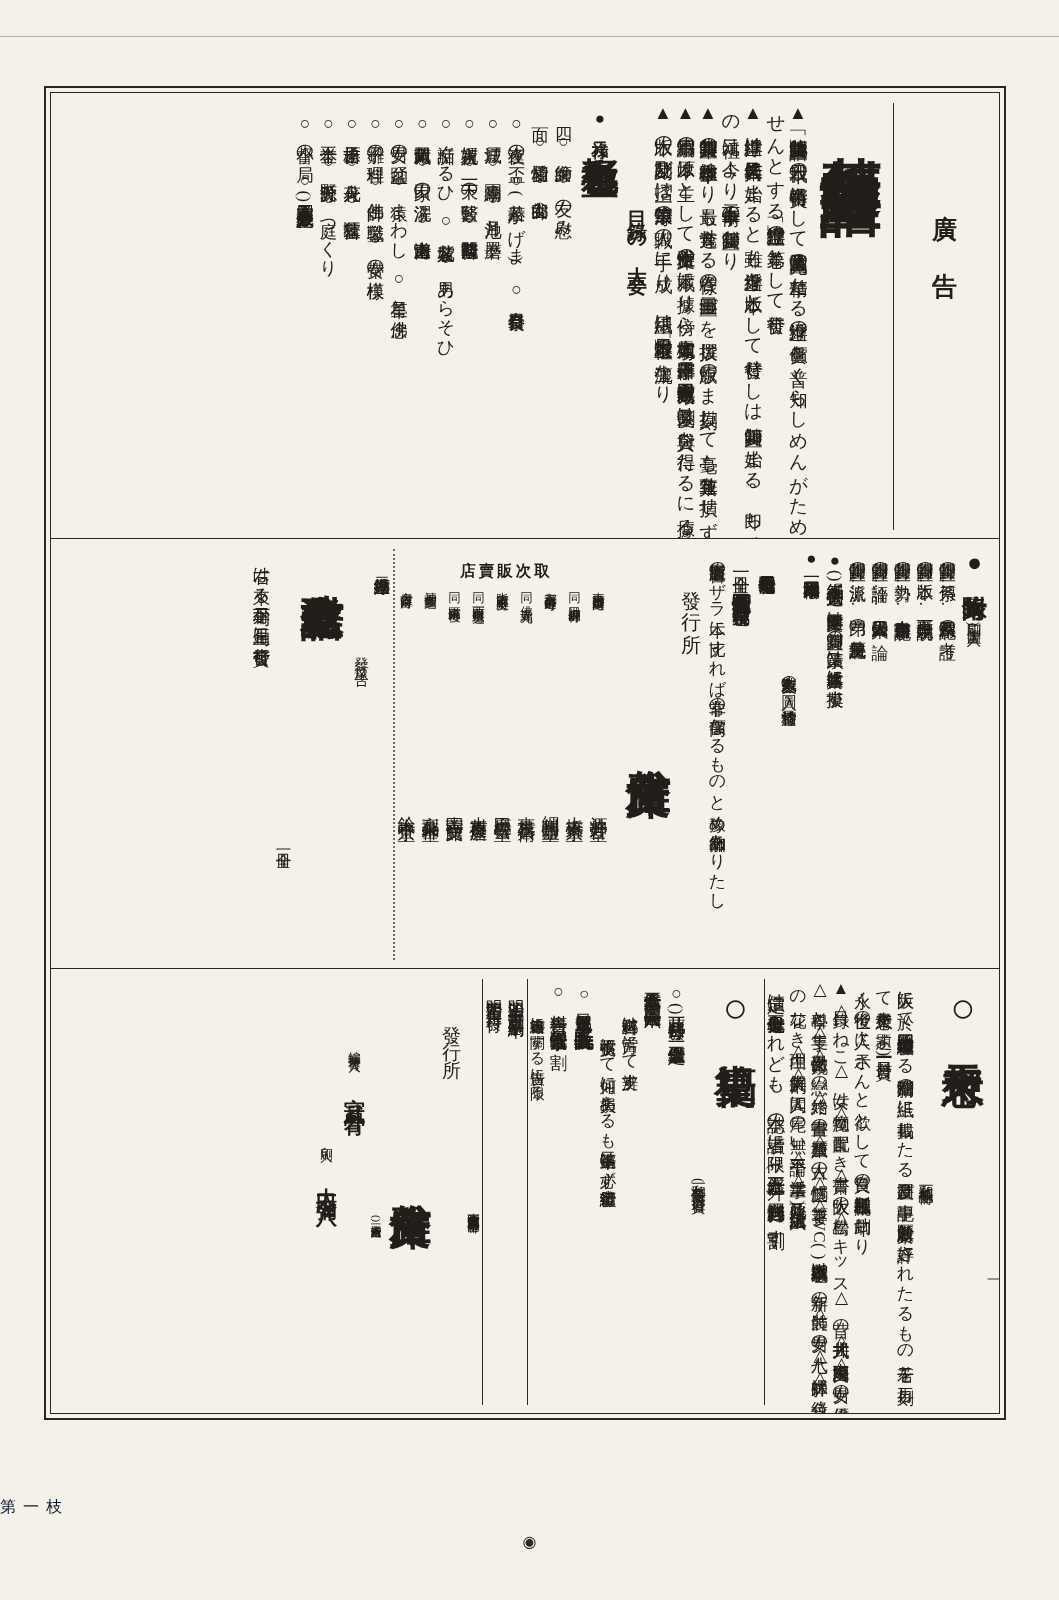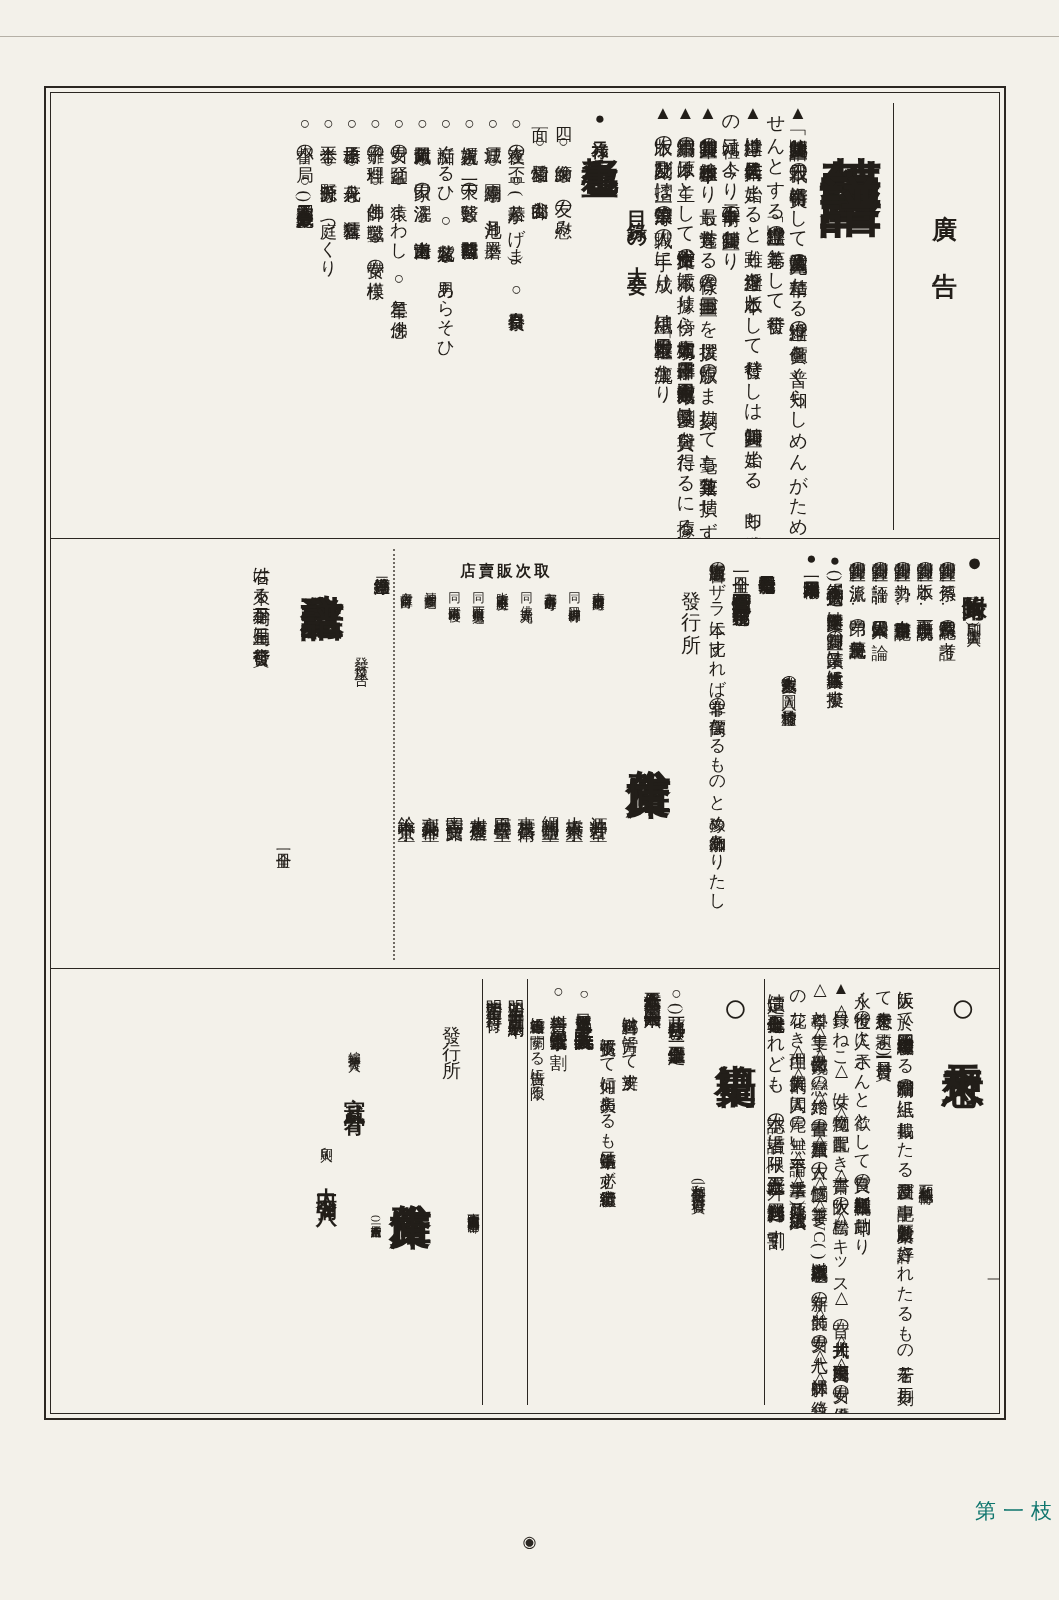--- a/index.html
+++ b/index.html
@@ -94,22 +94,22 @@
   .colo-label{font-size:19px;letter-spacing:0.9em;padding-top:32px;margin-left:4px;}
   .colo-name{font-size:42px;font-weight:bold;padding-top:192px;margin-left:8px;}
   .colo-phone{font-size:10.5px;padding-top:236px;margin-left:2px;}
   .colo-editor{padding-top:62px;margin-left:8px;}
   .colo-printer{padding-top:158px;margin-left:4px;}
   .role{font-size:12.5px;letter-spacing:2px;}
   .person{font-size:21px;letter-spacing:6px;padding-top:28px;font-weight:bold;}
 
   .margin-mark{position:absolute;left:984px;top:1272px;font-size:13px;color:#3a352e;
     writing-mode:vertical-rl;}
-  .footer-label{position:absolute;left:0;right:0;top:1497px;text-align:right;
-    font-size:21px;letter-spacing:7px;color:#0f766e;}
+  .footer-label{position:absolute;left:0;right:0;top:1497px;text-align:left;
+    font-size:16px;letter-spacing:7px;color:#0f172a;}
   .footer-mark{position:absolute;left:0;right:0;top:1532px;text-align:center;
     font-size:16px;color:#2b2722;}
 </style>
 </head>
 <body>
 
 <div class="rule-top"></div>
 
 <div class="frame">
   <div class="frame-inner">

